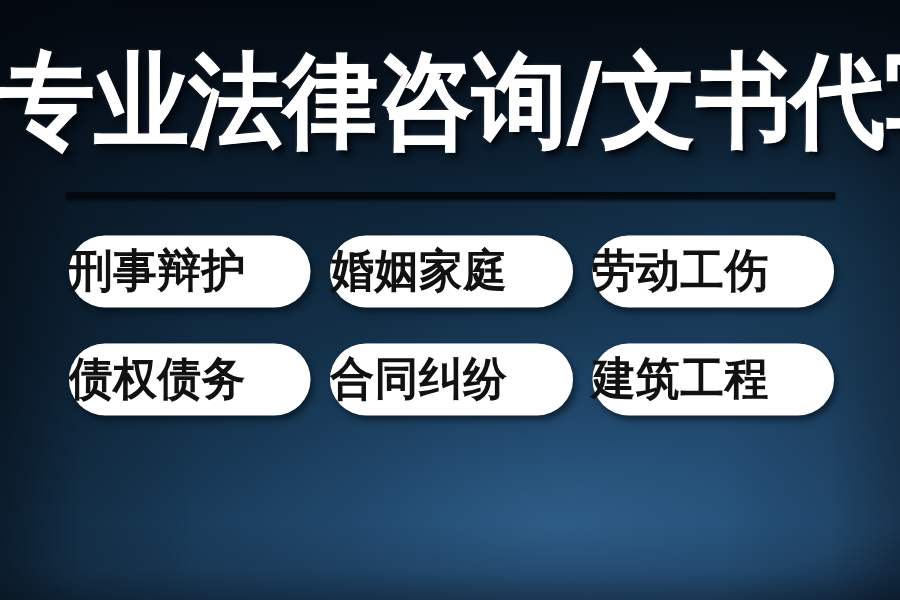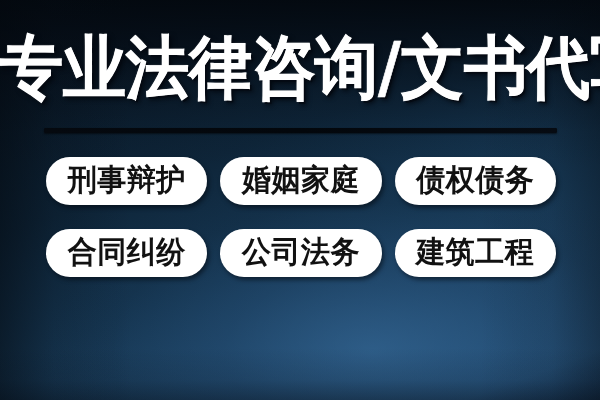--- a/index.html
+++ b/index.html
@@ -118,21 +118,21 @@
     display: grid;
     grid-template-columns: repeat(3, 1fr);
     grid-auto-rows: 48px;
     column-gap: 13px;
     row-gap: 24px;
     z-index: 5;
   }
   .pill {
     display: flex;
     align-items: center;
-    justify-content: center;
+    justify-content: flex-start;
     background: #ffffff;
     border-radius: 26px;
     color: #111111;
     font-size: 29px;
     font-weight: 700;
     line-height: 1;
     letter-spacing: 0.5px;
     white-space: nowrap;
     box-shadow:
        2px 3px 4px rgba(3,9,16,0.55),
@@ -164,26 +164,26 @@
   <div class="divider"></div>
 
   <div class="pill-grid">
     <div class="pill">
       <span>刑事辩护</span>
     </div>
     <div class="pill">
       <span>婚姻家庭</span>
     </div>
     <div class="pill">
+      <span>劳动工伤</span>
+    </div>
+    <div class="pill">
       <span>债权债务</span>
     </div>
     <div class="pill">
       <span>合同纠纷</span>
-    </div>
-    <div class="pill">
-      <span>公司法务</span>
     </div>
     <div class="pill">
       <span>建筑工程</span>
     </div>
   </div>
 
 </div>
 
 </body></html>

